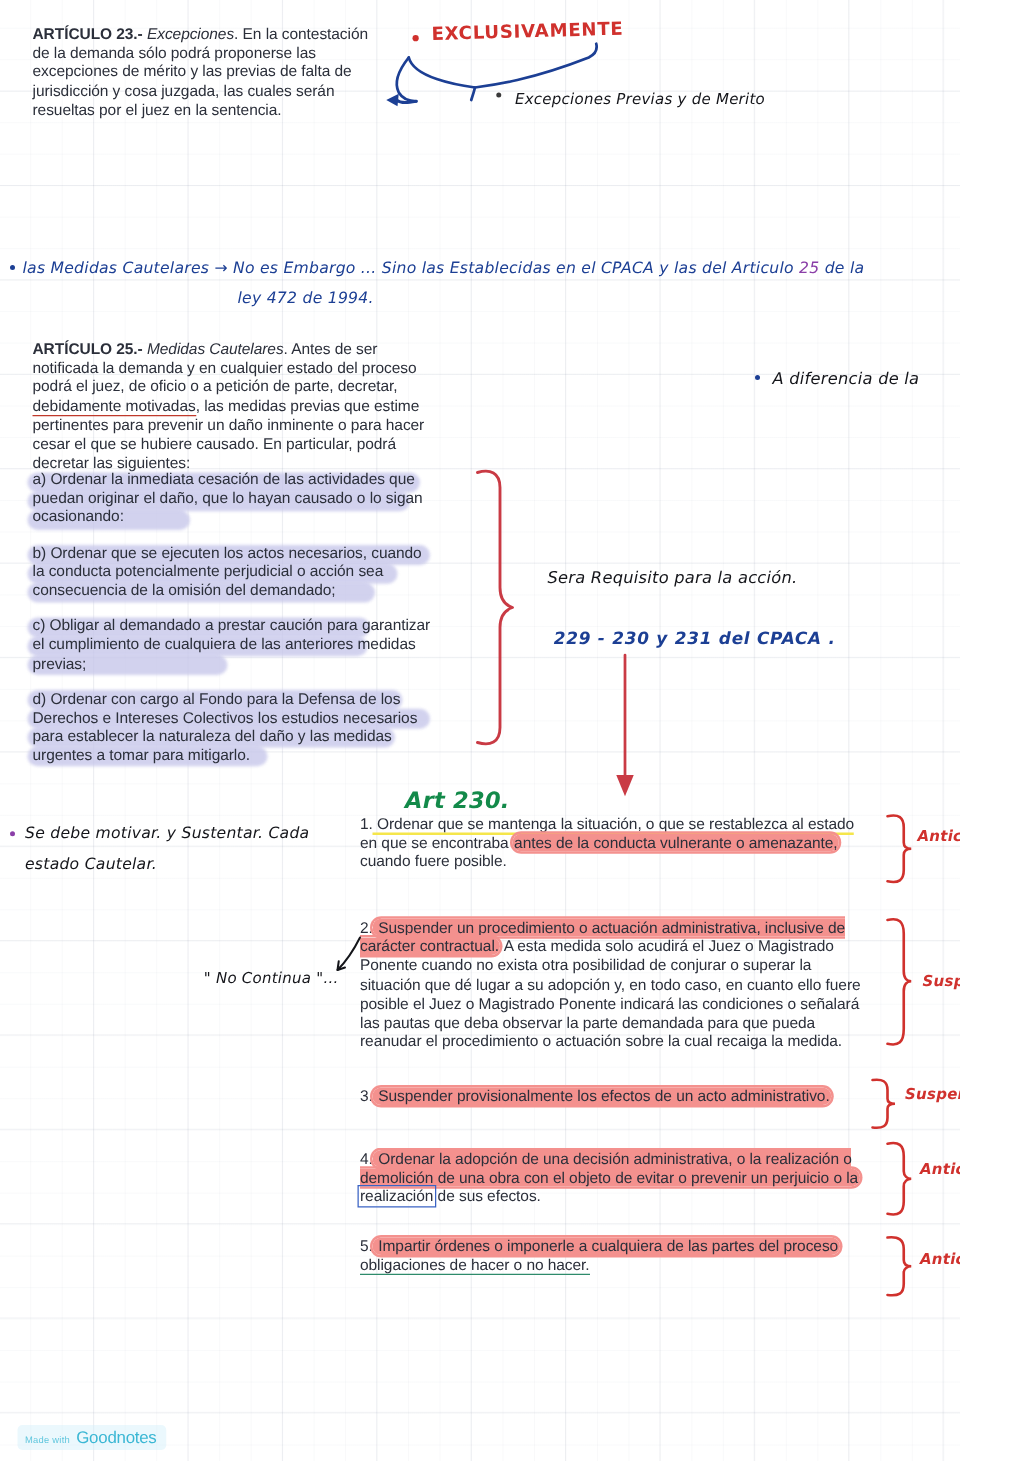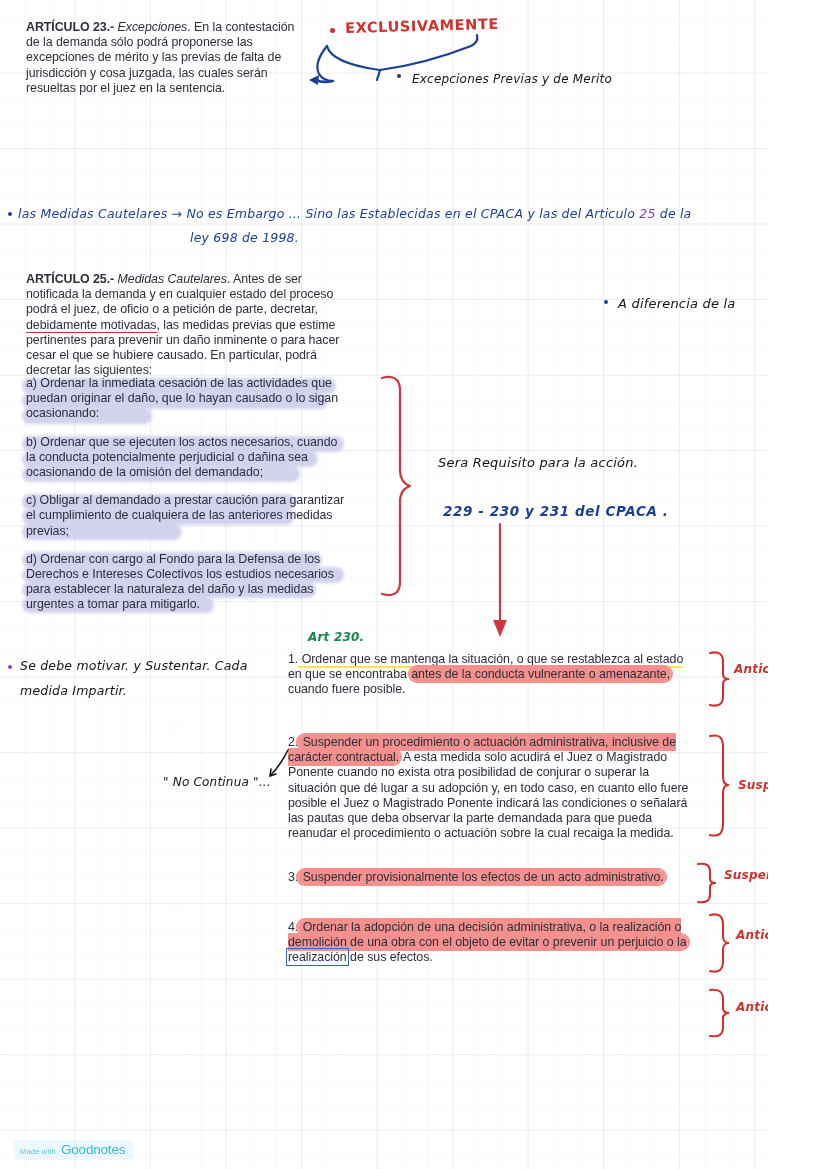--- a/index.html
+++ b/index.html
@@ -116,21 +116,21 @@
     <path d="M22,12 C14,22 10,32 14,40 C17,45 22,47 28,47" fill="none" stroke="#1c3f94" stroke-width="2.2" stroke-linecap="round"></path>
     <path d="M28,47 C22,48 16,49 12,46" fill="none" stroke="#1c3f94" stroke-width="2.4" stroke-linecap="round"></path>
     <polygon points="14,41 4,46 13,51" fill="#1c3f94"></polygon>
   </svg>
 
   <div style="position:absolute;left:397px;top:74px;width:4px;height:4px;border-radius:50%;background:#3a3a3a;"></div>
   <div class="hw hw-black cursive" style="left:412px;top:72px;font-size:12px;font-weight:500;font-style:italic;">Excepciones  Previas   y   de   Merito</div>
 
   <div style="position:absolute;left:8px;top:212px;width:4px;height:4px;border-radius:50%;background:#1c3f94;"></div>
   <div class="hw hw-blue cursive" style="left:18px;top:206px;font-size:12.5px;font-weight:500;"><span>las Medidas  Cautelares  →  No  es  Embargo ...  Sino  las  Establecidas  en  el  CPACA  y  las  del  Articulo</span> <span style="color:#8b3fa8;">25</span> <span>de  la</span></div>
-  <div class="hw hw-blue cursive" style="left:190px;top:230px;font-size:12.5px;font-weight:500;">ley  698  de  1998.</div>
+  <div class="hw hw-blue cursive" style="left:190px;top:230px;font-size:12.5px;font-weight:500;">ley  472  de  1994.</div>
 
   <div class="doc" style="left:26px;top:272px;width:322px;">
     <p style="margin-bottom:13px;"><span class="b">ARTÍCULO 25.-</span> <span class="i">Medidas Cautelares</span><span>. Antes de ser notificada la demanda y en cualquier estado del proceso podrá el juez, de oficio o a petición de parte, decretar,</span> <span class="u-red">debidamente motivadas</span><span>, las medidas previas que estime pertinentes para prevenir un daño inminente o para hacer cesar el que se hubiere causado. En particular, podrá decretar las siguientes:</span></p>
   </div>
 
   <div class="hl-lav" style="left:22px;top:378px;width:314px;height:16px;"></div>
   <div class="hl-lav" style="left:22px;top:393px;width:306px;height:16px;"></div>
   <div class="hl-lav" style="left:22px;top:408px;width:130px;height:16px;"></div>
   <div class="hl-lav" style="left:22px;top:436px;width:322px;height:16px;"></div>
   <div class="hl-lav" style="left:22px;top:451px;width:296px;height:16px;"></div>
@@ -138,45 +138,45 @@
   <div class="hl-lav" style="left:22px;top:494px;width:274px;height:16px;"></div>
   <div class="hl-lav" style="left:22px;top:509px;width:272px;height:16px;"></div>
   <div class="hl-lav" style="left:22px;top:524px;width:160px;height:16px;"></div>
   <div class="hl-lav" style="left:22px;top:552px;width:300px;height:16px;"></div>
   <div class="hl-lav" style="left:22px;top:567px;width:322px;height:16px;"></div>
   <div class="hl-lav" style="left:22px;top:582px;width:294px;height:16px;"></div>
   <div class="hl-lav" style="left:22px;top:597px;width:192px;height:16px;"></div>
 
   <div class="doc" style="left:26px;top:376px;width:322px;z-index:2;">
     <p style="margin-bottom:13px;">a) Ordenar la inmediata cesación de las actividades que puedan originar el daño, que lo hayan causado o lo sigan ocasionando:</p>
-    <p style="margin-bottom:13px;">b) Ordenar que se ejecuten los actos necesarios, cuando la conducta potencialmente perjudicial o dañina sea ocasionando de la omisión del demandado;</p>
+    <p style="margin-bottom:13px;">b) Ordenar que se ejecuten los actos necesarios, cuando la conducta potencialmente perjudicial o acción sea consecuencia de la omisión del demandado;</p>
     <p style="margin-bottom:13px;">c) Obligar al demandado a prestar caución para garantizar el cumplimiento de cualquiera de las anteriores medidas previas;</p>
     <p style="margin-bottom:0;">d) Ordenar con cargo al Fondo para la Defensa de los Derechos e Intereses Colectivos los estudios necesarios para establecer la naturaleza del daño y las medidas urgentes a tomar para mitigarlo.</p>
   </div>
 
   <div style="position:absolute;left:604px;top:300px;width:4px;height:4px;border-radius:50%;background:#1c3f94;"></div>
   <div class="hw hw-black cursive" style="left:618px;top:296px;font-size:13px;font-weight:500;">A  diferencia  de  la</div>
 
   <svg class="ink" style="left:368px;top:374px;width:60px;height:230px;" viewBox="0 0 60 230">
     <path d="M14,4 C24,1 32,4 32,16 L32,96 C32,106 36,110 42,112 C36,114 32,118 32,128 L32,208 C32,220 24,223 14,220" fill="none" stroke="#c93a44" stroke-width="2.3" stroke-linecap="round" stroke-linejoin="round"></path>
   </svg>
 
   <div class="hw hw-black cursive" style="left:438px;top:455px;font-size:13px;font-weight:500;">Sera  Requisito  para  la  acción.</div>
   <div class="hw hw-blue cursive" style="left:443px;top:503px;font-size:13.5px;font-weight:600;letter-spacing:.6px;">229 - 230  y  231    del    CPACA .</div>
 
   <svg class="ink" style="left:488px;top:524px;width:28px;height:115px;" viewBox="0 0 28 115">
     <path d="M12,0 L12,100" fill="none" stroke="#c93a44" stroke-width="2.2" stroke-linecap="round"></path>
     <polygon points="12,113 5,96 19,96" fill="#c93a44"></polygon>
   </svg>
 
-  <div class="hw hw-green cursive" style="left:308px;top:630px;font-size:12px;font-weight:600;">Art 230.</div>
+  <div class="hw hw-green cursive" style="left:324px;top:630px;font-size:18px;font-weight:600;">Art 230.</div>
 
   <div style="position:absolute;left:8px;top:665px;width:4px;height:4px;border-radius:50%;background:#8b3fa8;"></div>
   <div class="hw hw-black cursive" style="left:20px;top:658px;font-size:12.5px;font-weight:500;">Se  debe   motivar.   y  Sustentar.  Cada</div>
-  <div class="hw hw-black cursive" style="left:20px;top:683px;font-size:12.5px;font-weight:500;">medida  Impartir.</div>
+  <div class="hw hw-black cursive" style="left:20px;top:683px;font-size:12.5px;font-weight:500;">estado  Cautelar.</div>
 
   <div class="doc" style="left:288px;top:652px;width:406px;">
     <p><span>1.</span><span class="hl-yellow-u"> Ordenar que se mantenga la situación, o que se restablezca al estado</span><br>
     <span>en que se encontraba </span><span class="hl-pink">antes de la conducta vulnerante o amenazante,</span><br>
     <span>cuando fuere posible.</span></p>
   </div>
   <svg class="ink" style="left:702px;top:650px;width:34px;height:58px;" viewBox="0 0 34 58">
     <path d="M8,3 C17,1 21,4 21,12 L21,24 C21,28 24,29 27,29 C24,29 21,30 21,34 L21,46 C21,54 17,57 8,55" fill="none" stroke="#d0312d" stroke-width="2.1" stroke-linecap="round"></path>
   </svg>
   <div class="hw hw-red cursive" style="left:734px;top:662px;font-size:12px;font-weight:600;">Anticipativas  .</div>
@@ -205,20 +205,24 @@
 
   <div class="doc" style="left:288px;top:920px;width:418px;">
     <p><span>4.</span><span class="hl-pink"> Ordenar la adopción de una decisión administrativa, o la realización o demolición de una obra con el objeto de evitar o prevenir un perjuicio o la</span><br>
     <span class="box-blue">realización</span><span> de sus efectos.</span></p>
   </div>
   <svg class="ink" style="left:702px;top:912px;width:34px;height:62px;" viewBox="0 0 34 62">
     <path d="M8,3 C17,1 21,4 21,13 L21,25 C21,29 24,31 27,31 C24,31 21,33 21,37 L21,49 C21,58 17,61 8,59" fill="none" stroke="#d0312d" stroke-width="2.1" stroke-linecap="round"></path>
   </svg>
   <div class="hw hw-red cursive" style="left:736px;top:928px;font-size:12px;font-weight:600;">Anticipativa</div>
 
+  <div class="doc" style="left:288px;top:990px;width:412px;">
+    <p><span>5.</span><span class="hl-pink"> Impartir órdenes o imponerle a cualquiera de las partes del proceso</span><br>
+    <span class="u-green">obligaciones de hacer o no hacer.</span></p>
+  </div>
   <svg class="ink" style="left:702px;top:988px;width:34px;height:50px;" viewBox="0 0 34 50">
     <path d="M8,2 C17,1 21,4 21,11 L21,20 C21,24 24,25 27,25 C24,25 21,27 21,30 L21,39 C21,47 17,49 8,48" fill="none" stroke="#d0312d" stroke-width="2.1" stroke-linecap="round"></path>
   </svg>
   <div class="hw hw-red cursive" style="left:736px;top:1000px;font-size:12px;font-weight:600;">Anticipativa</div>
 
   <div id="wm">
     <span class="mw">Made with</span>
     <span class="gn">Goodnotes</span>
   </div>
 

